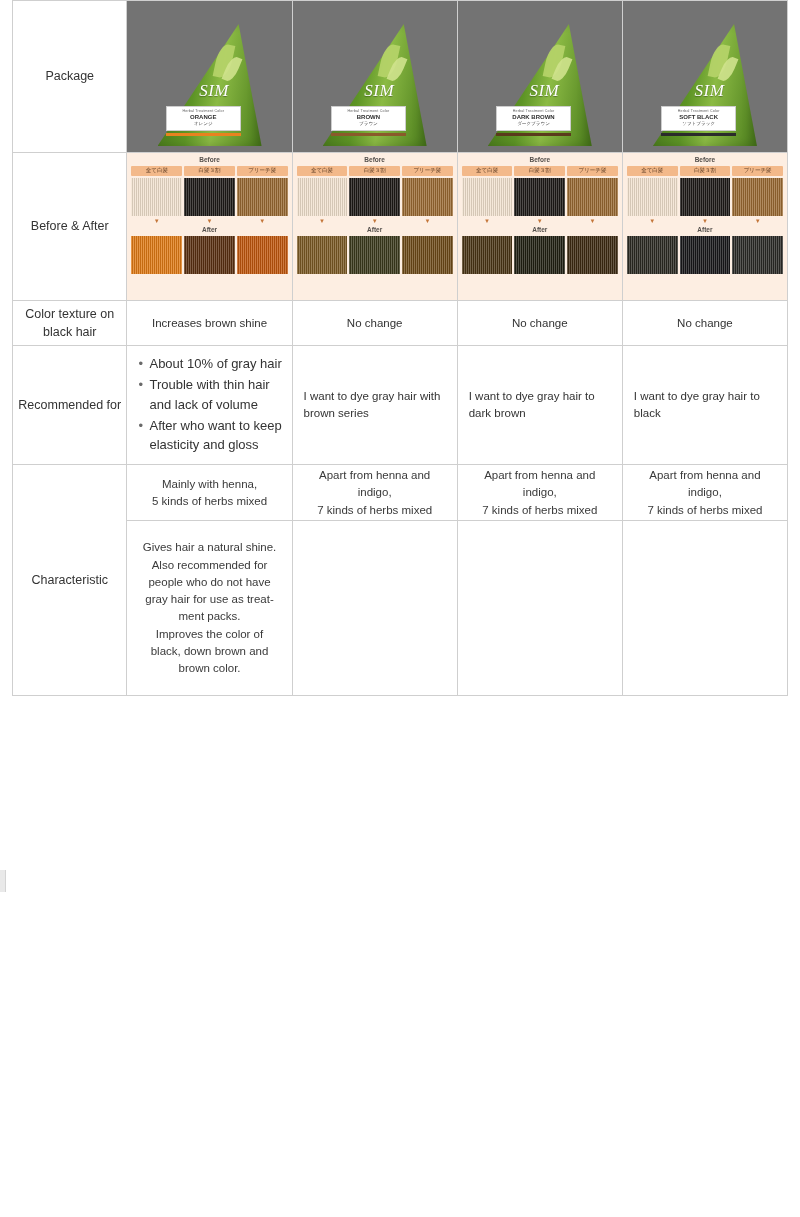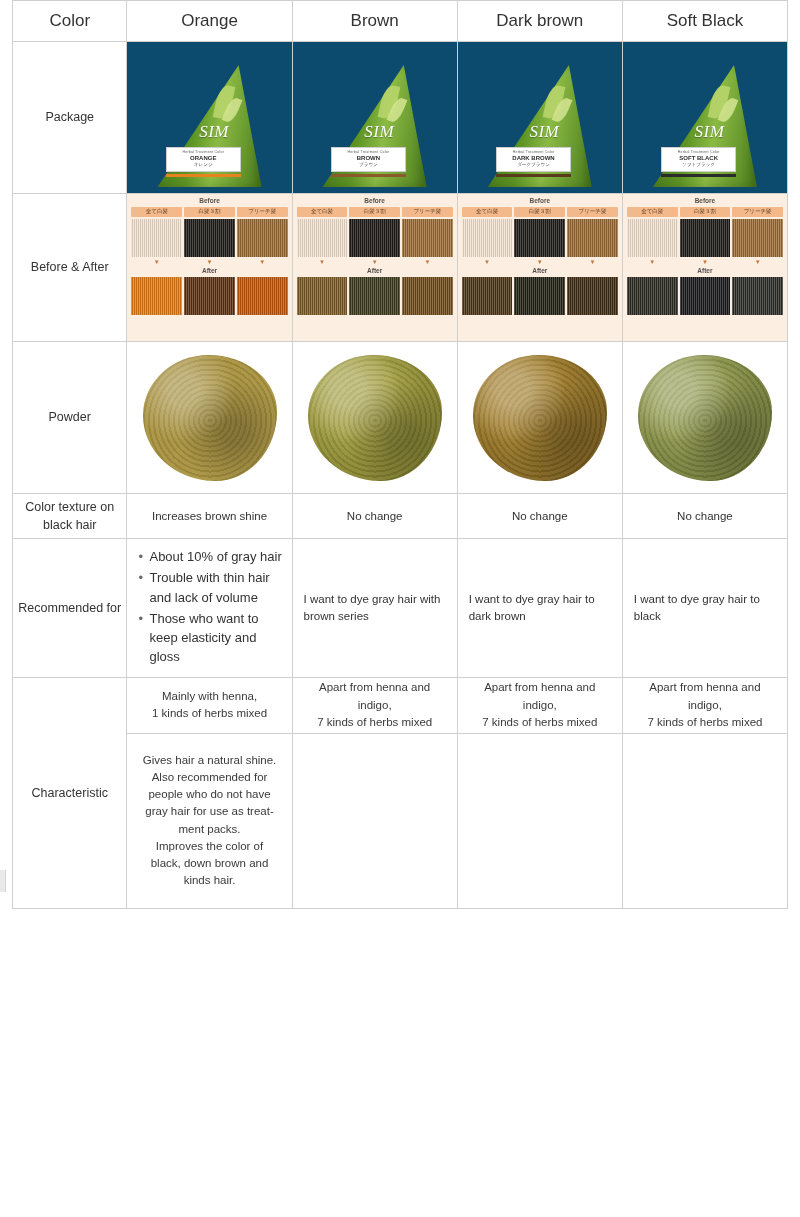--- a/index.html
+++ b/index.html
@@ -76,21 +76,21 @@
     content: "\2022";
     position: absolute;
     left: 0; top: 0;
     color: #6a6a6a;
   }
 
   
   .pkg-cell { height: 152px; padding: 0; }
   .pkg-box {
     width: 100%; height: 100%;
-    background: #0c4a6e;
+    background: #737373;
     position: relative;
     overflow: hidden;
     display: flex;
     align-items: flex-end;
     justify-content: center;
   }
   .pkg-shape {
     position: relative;
     width: 104px;
     height: 122px;
@@ -303,27 +303,20 @@
   <table class="spec">
     <colgroup>
       <col class="rowhead">
         <col class="coldata">
         <col class="coldata">
         <col class="coldata">
         <col class="coldata">
     </colgroup>
     <tbody>
 
-      <tr class="hdr-row">
-        <td>Color</td>
-        <td>Orange</td>
-        <td>Brown</td>
-        <td>Dark brown</td>
-        <td>Soft Black</td>
-      </tr>
 
       <tr>
         <td class="rowlabel">Package</td>
 
         <td class="pkg-cell">
           <div class="pkg-box">
             <div class="pkg-shape">
               <div class="pkg-tri"></div>
               <div class="pkg-leaf"></div>
               <div class="pkg-leaf l2"></div>
@@ -496,81 +489,58 @@
             <div class="ba-title">After</div>
             <div class="ba-swatches">
               <div class="ba-sw" style="background:#2b2a22"></div>
               <div class="ba-sw" style="background:#18171a"></div>
               <div class="ba-sw" style="background:#2a2a26"></div>
             </div>
           </div>
         </td>
       </tr>
 
-      <tr>
-        <td class="rowlabel">Powder</td>
-        <td class="pwd-cell">
-          <div class="pwd-box">
-              <div class="pwd-blob" style="background:radial-gradient(circle at 40% 35%,#bda css,#a8923f 40%,#8d7a2e 100%);background-color:#a8923f"></div>
-            </div>
-        </td>
-        <td class="pwd-cell">
-          <div class="pwd-box">
-              <div class="pwd-blob" style="background-color:#8d8a33;background-image:radial-gradient(circle at 38% 34%,#a6a245 0 30%,#8d8a33 55%,#6f6d24 100%)"></div>
-            </div>
-        </td>
-        <td class="pwd-cell">
-          <div class="pwd-box">
-              <div class="pwd-blob" style="background-color:#8a6b22;background-image:radial-gradient(circle at 38% 34%,#a58130 0 30%,#8a6b22 55%,#6e5418 100%)"></div>
-            </div>
-        </td>
-        <td class="pwd-cell">
-          <div class="pwd-box">
-              <div class="pwd-blob" style="background-color:#7c8440;background-image:radial-gradient(circle at 38% 34%,#949c52 0 30%,#7c8440 55%,#5f6a2c 100%)"></div>
-            </div>
-        </td>
-      </tr>
 
 
       <tr>
         <td class="rowlabel">Color texture on black hair</td>
         <td class="cell-text">Increases brown shine</td>
         <td class="cell-text">No change</td>
         <td class="cell-text">No change</td>
         <td class="cell-text">No change</td>
       </tr>
 
       <tr>
         <td class="rowlabel">Recommended for</td>
         <td class="cell-text left">
           <ul class="bullets">
             <li>About 10% of gray hair</li>
             <li>Trouble with thin hair and lack of volume</li>
-            <li>Those who want to keep elasticity and gloss</li>
+            <li>After who want to keep elasticity and gloss</li>
           </ul>
         </td>
         <td class="cell-text left">I want to dye gray hair with brown series</td>
         <td class="cell-text left">I want to dye gray hair to dark brown</td>
         <td class="cell-text left">I want to dye gray hair to black</td>
       </tr>
 
       <tr>
         <td class="rowlabel">Characteristic</td>
 
         <td class="char-split">
           <div class="char-upper nb">Mainly with henna,
-1 kinds of herbs mixed</div>
+5 kinds of herbs mixed</div>
           <div class="char-lower nb">Gives hair a natural shine.
 Also recommended for
 people who do not have
 gray hair for use as treat-
 ment packs.
 Improves the color of
 black, down brown and
-kinds hair.</div>
+brown color.</div>
         </td>
 
         <td class="char-split">
           <div class="char-upper nb">Apart from henna and indigo,
 7 kinds of herbs mixed</div>
           <div class="char-lower nb"></div>
         </td>
 
         <td class="char-split">
           <div class="char-upper nb">Apart from henna and indigo,

